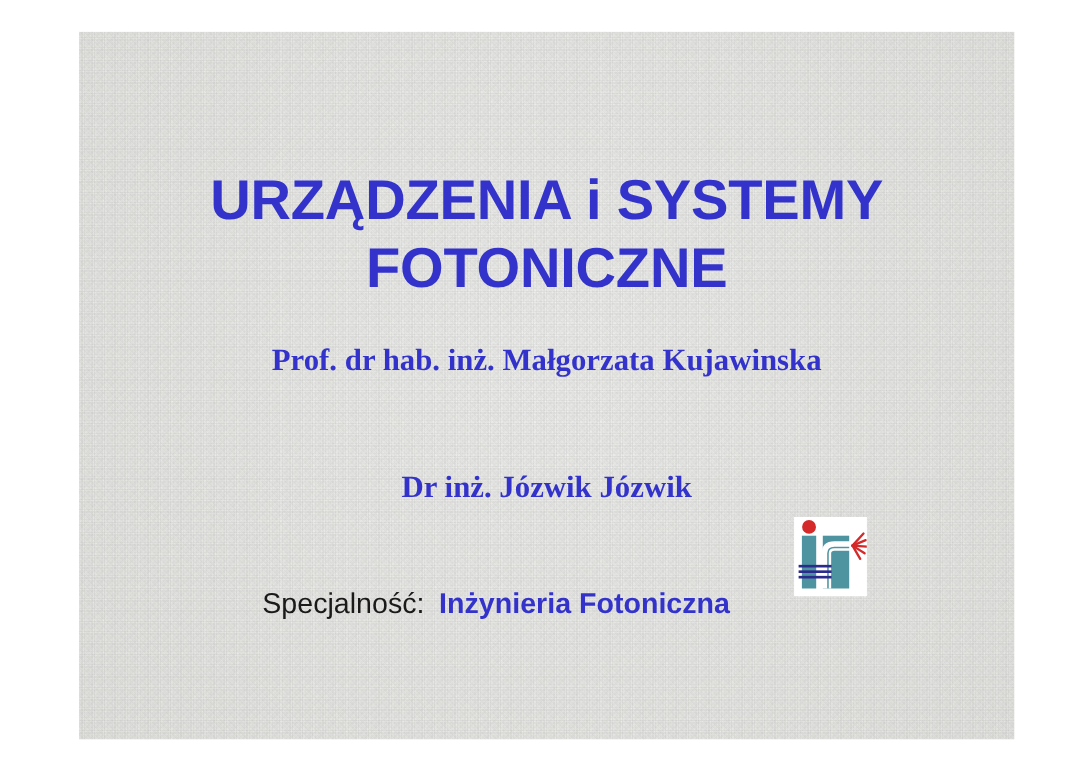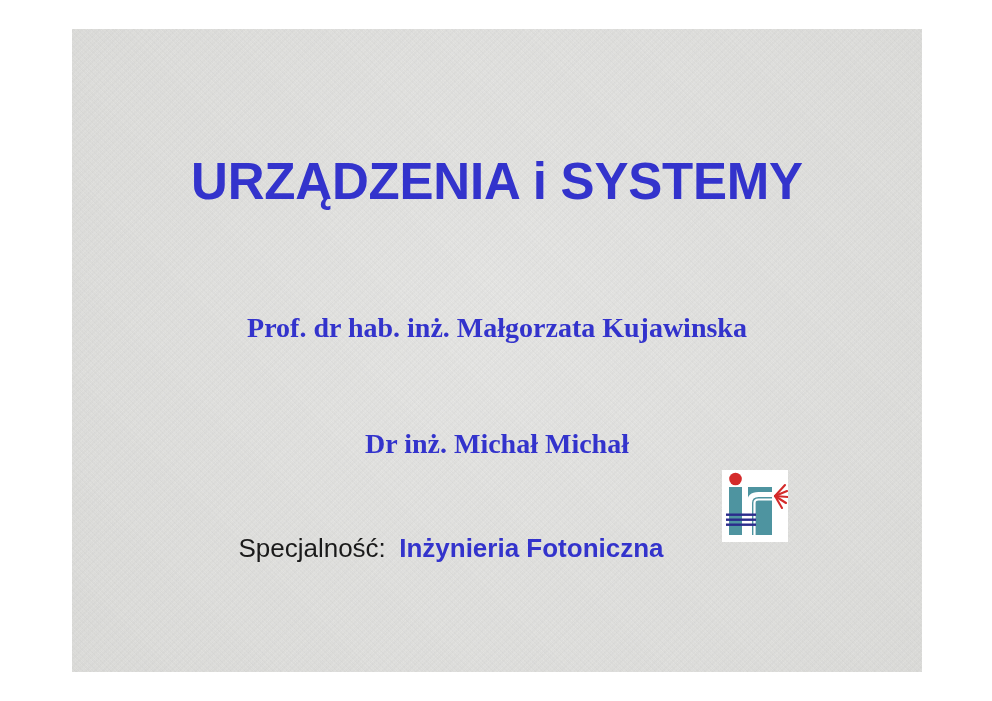--- a/index.html
+++ b/index.html
@@ -128,24 +128,25 @@
 </style>
 </head>
 <body>
 
 <div id="page">
 
   <div id="slide">
 
     <div id="title-block">
       <div class="title-line">URZĄDZENIA i SYSTEMY</div>
+      <div class="title-line">FOTONICZNE</div>
     </div>
 
     <div class="author-line" id="author-0">Prof. dr hab. inż. Małgorzata Kujawinska</div>
-    <div class="author-line" id="author-2">Dr inż. Michał Michał</div>
+    <div class="author-line" id="author-2">Dr inż. Józwik Józwik</div>
 
     <div id="spec-line">
       <span id="spec-label">Specjalność:</span>
       <span>&nbsp;</span>
       <span id="spec-value">Inżynieria Fotoniczna</span>
     </div>
 
     <div id="logo">
       <svg width="66" height="72" viewBox="0 0 66 72" xmlns="http://www.w3.org/2000/svg">
         <rect x="0" y="0" width="66" height="72" fill="#ffffff"></rect>

